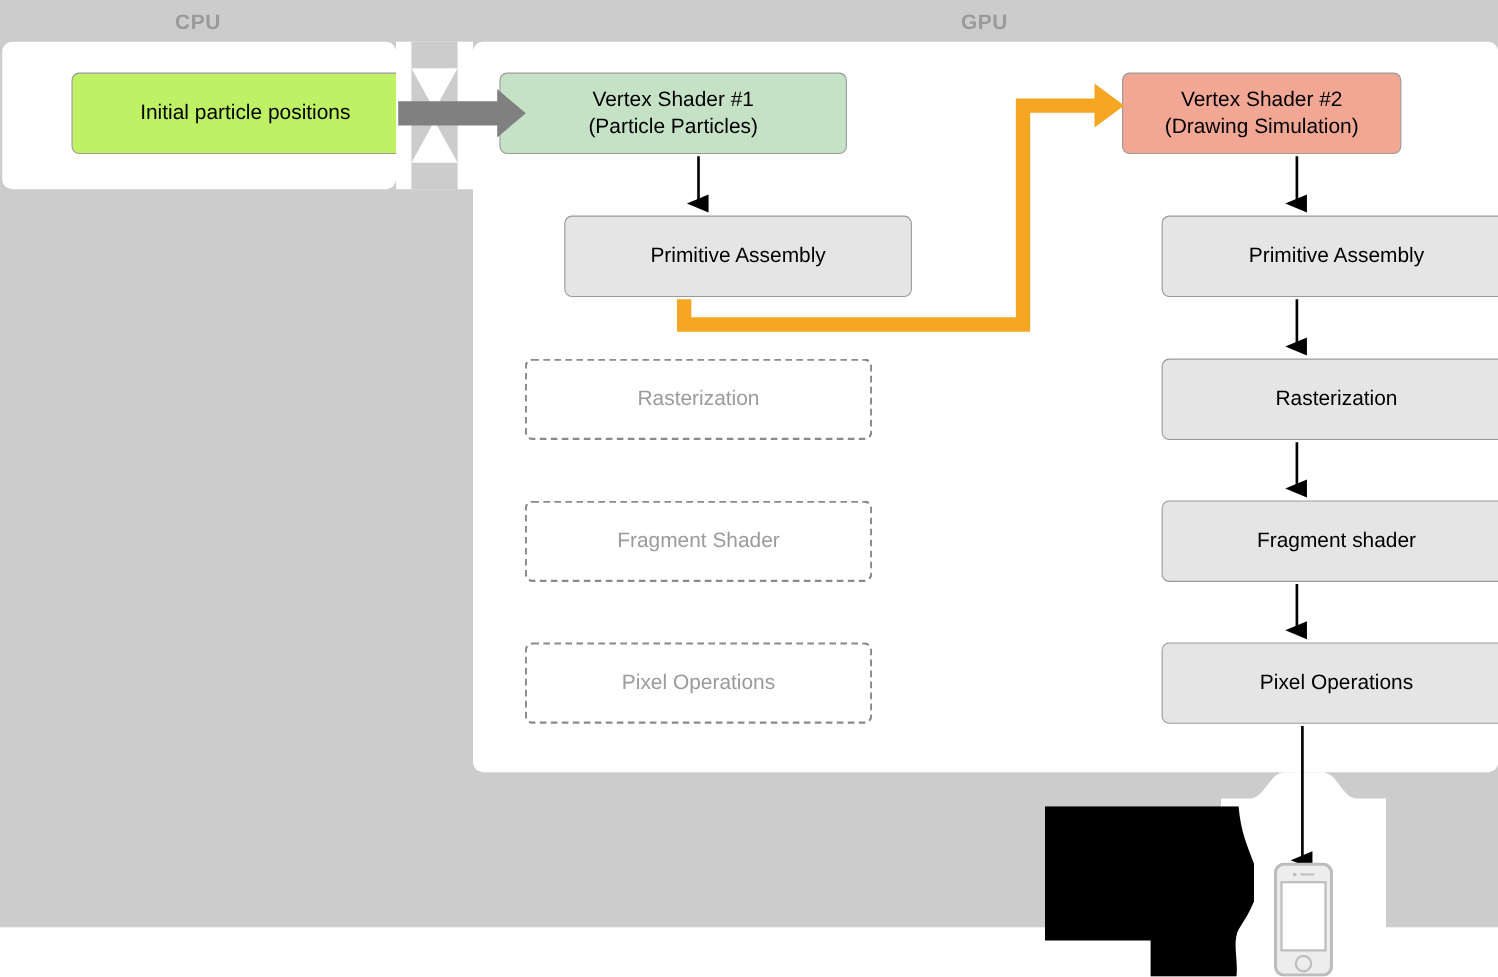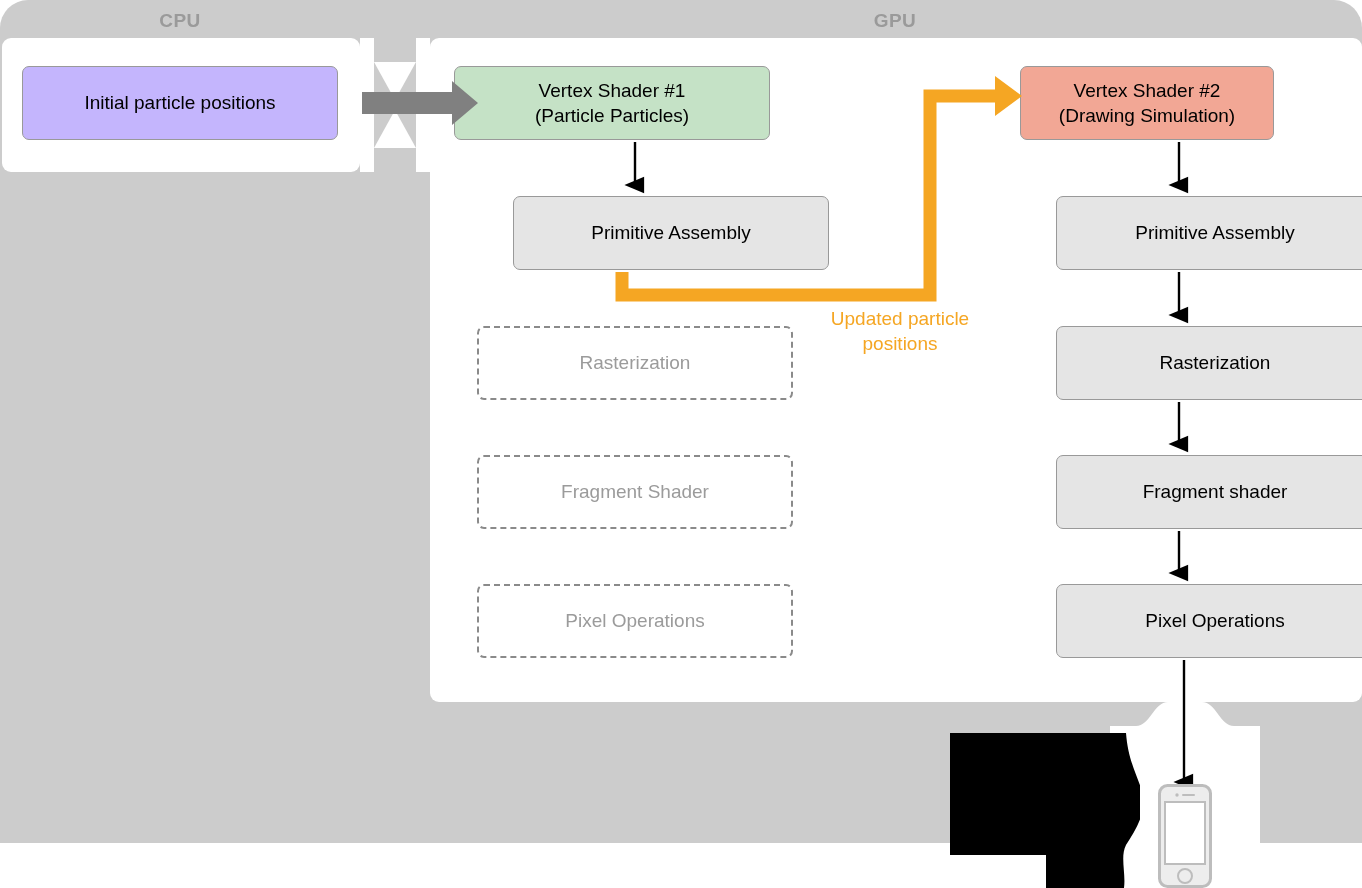--- a/index.html
+++ b/index.html
@@ -10,21 +10,20 @@
   }
   body {
     font-family: "Liberation Sans", sans-serif;
   }
   #stage {
     position: relative;
     width: 1362px;
     height: 888px;
     overflow: hidden;
     background: #ffffff;
-    border-radius: 28px;
   }
   
   .bg-grey {
     position: absolute;
     left: 0;
     top: 0;
     width: 1362px;
     height: 843px;
     background: #cccccc;
   }
@@ -58,21 +57,21 @@
     border: 1px solid #999999;
     display: flex;
     align-items: center;
     justify-content: center;
     text-align: center;
     font-size: 19px;
     color: #000000;
     line-height: 1.32;
     padding: 2px 6px;
   }
-  .box.blue   { background: #c4b5fd; }
+  .box.blue   { background: #bef264; margin-left: 43px; }
   .box.green  { background: #c5e2c6; }
   .box.salmon { background: #f2a795; }
   .box.grey   { background: #e5e5e5; margin-left: 36px; }
   .box.ghost {
     background: transparent;
     border: 2px dashed #8a8a8a;
     color: #9b9b9b;
   }
   .box .line2 { display: block; }
 
@@ -208,24 +207,20 @@
     <line x1="1179" y1="531" x2="1179" y2="573" stroke="#000000" stroke-width="2.4" marker-end="url(#arrowBlack)"></line>
 
     <line x1="1184" y1="660" x2="1184" y2="782" stroke="#000000" stroke-width="2.4" marker-end="url(#arrowBlack)"></line>
 
     <g>
       <path d="M622,272 L622,295 L930,295 L930,96 L1000,96" fill="none" stroke="#f5a623" stroke-width="13" stroke-linejoin="miter" stroke-linecap="butt"></path>
       <path d="M995,76 L1022,96 L995,116 Z" fill="#f5a623"></path>
     </g>
   </svg>
 
-  <div id="feedback-label">
-    <span>Updated particle</span><br>
-    <span>positions</span>
-  </div>
 
   <svg id="occlusion" viewBox="0 0 190 155">
     <path d="M0,0 L176,0 C178,26 186,40 192,58 C198,78 186,96 176,112
              C170,124 176,140 174,155 L96,155 L96,122 L0,122 Z" fill="#000000"></path>
   </svg>
 
   <svg id="phone" viewBox="0 0 54 104">
     <rect x="1.5" y="1.5" width="51" height="101" rx="8" ry="8" fill="#ededed" stroke="#bdbdbd" stroke-width="3"></rect>
     <circle cx="19" cy="11" r="1.7" fill="#bdbdbd"></circle>
     <rect x="24" y="10" width="13" height="2" rx="1" fill="#bdbdbd"></rect>

